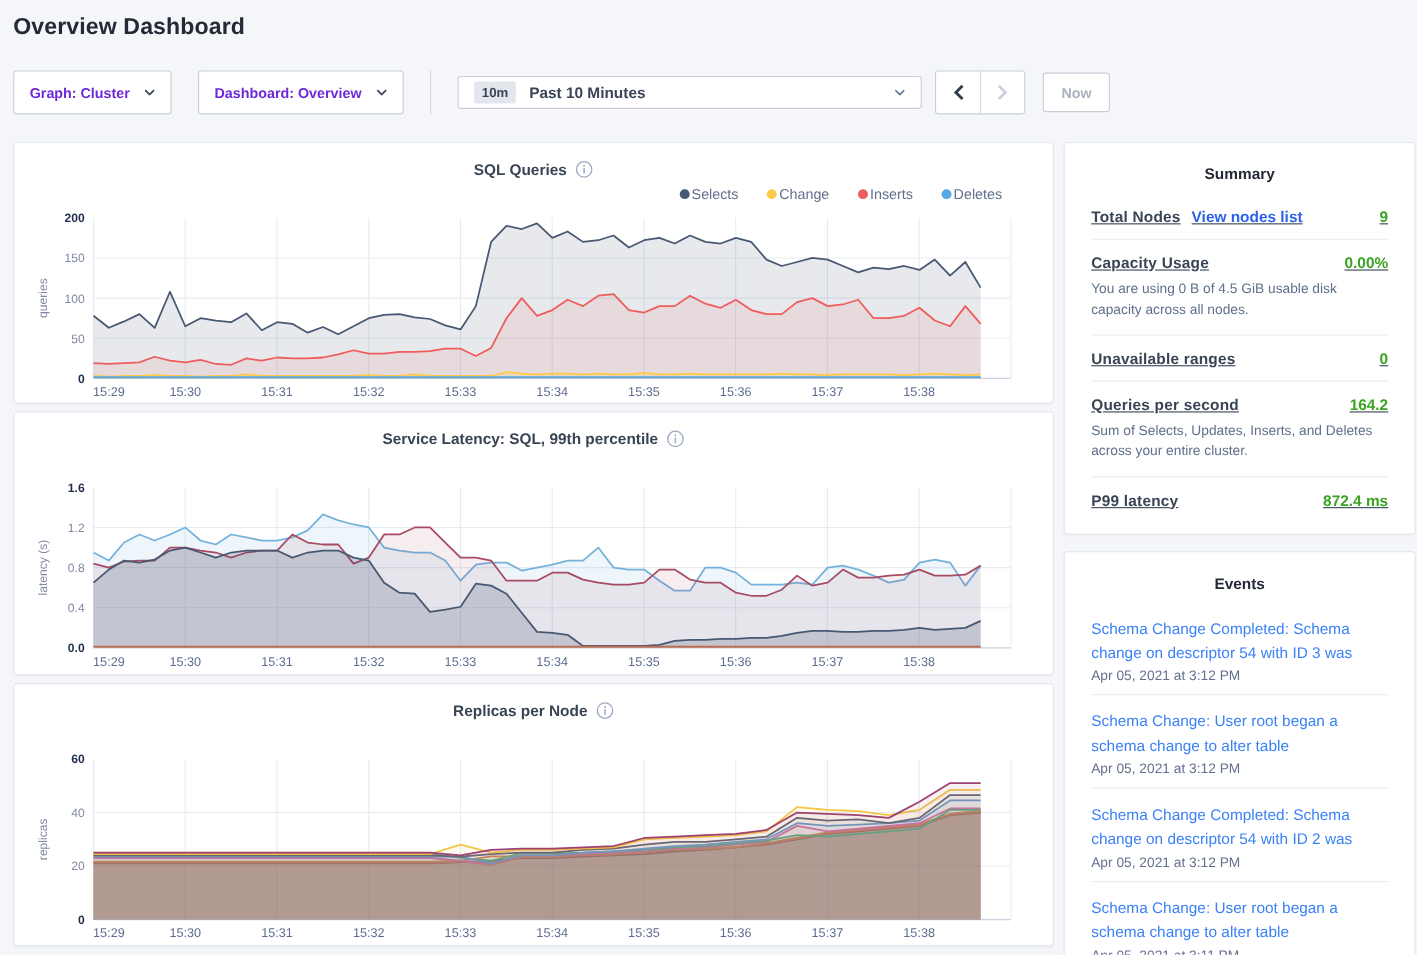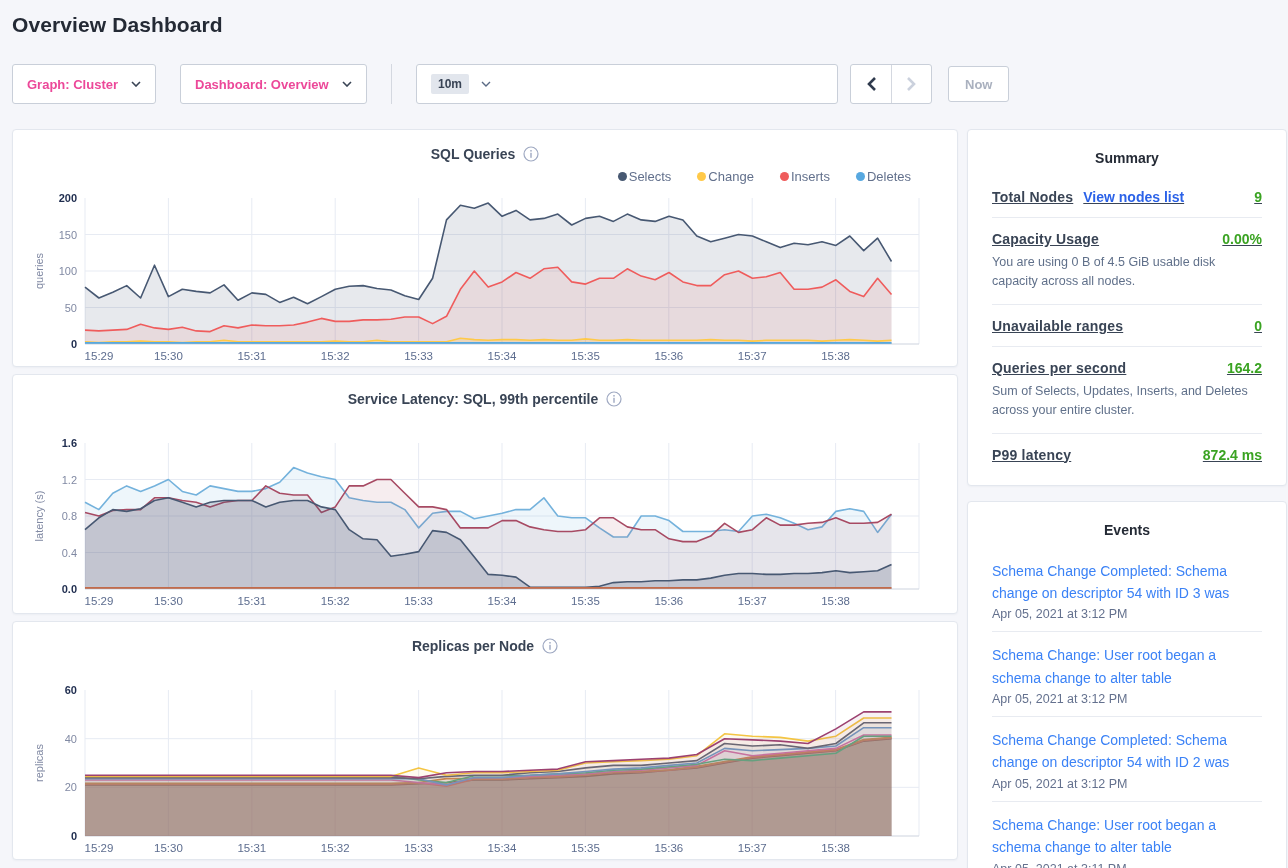--- a/index.html
+++ b/index.html
@@ -6,24 +6,24 @@
   html,body { width:1288px; height:868px; overflow:hidden; background:#f5f6fa;
     font-family:"Liberation Sans", sans-serif; color:#394455; }
   .page { width:1288px; height:868px; position:relative; padding:0 0 0 12px;border-radius:13px; }
 
   .page-title { font-size:21px; font-weight:600; color:#242a35; padding:13px 0 0 0; letter-spacing:.1px; }
 
   
   .toolbar { display:flex; align-items:center; margin-top:27px; height:40px; }
   .tb-btn { height:40px; background:#fff; border:1px solid #c9cfd9; border-radius:3px;
     display:flex; align-items:center; gap:10px; padding:0 14px; font-size:13px; font-weight:700;
-    color:#ec4899; cursor:pointer; }
+    color:#6d28d9; cursor:pointer; }
   .chev { width:10px; height:6px; display:inline-block; }
   .divider-v { width:1px; height:40px; background:#d4d8e0; margin:0 24px 0 24px; }
-  .time-picker { width:422px; height:40px; background:#fff; border:1px solid #c9cfd9; border-radius:3px;
+  .time-picker { width:422px; height:30px; background:#fff; border:1px solid #c9cfd9; border-radius:3px;
     display:flex; align-items:center; padding:0 14px; gap:12px; cursor:pointer; }
   .range-badge { background:#e2e6ed; color:#394455; border-radius:2px; font-size:12px; font-weight:700;
     padding:3px 7px; }
   .range-label { font-size:14px; font-weight:700; color:#394455; flex:1; }
   .arrow-group { display:flex; margin-left:12px; border:1px solid #c9cfd9; border-radius:3px; background:#fff; height:40px; }
   .arrow-btn { width:40px; height:38px; display:flex; align-items:center; justify-content:center; cursor:pointer; }
   .arrow-btn + .arrow-btn { border-left:1px solid #d4d8e0; }
   .now-btn { margin-left:16px; height:36px; padding:0 16px; background:#fff; border:1px solid #c9cfd9;
     border-radius:3px; font-size:13px; font-weight:700; color:#aab1bf; display:flex; align-items:center; }
 
@@ -75,20 +75,21 @@
     </div>
     <div class="tb-btn" style="width:187px; margin-left:24px;">
       <span>Dashboard: Overview</span>
       <svg class="chev" style="margin-left:auto" viewBox="0 0 10 6">
           <polyline points="1,1 5,5 9,1" fill="none" stroke="#394455" stroke-width="1.6"></polyline>
         </svg>
     </div>
     <div class="divider-v"></div>
     <div class="time-picker">
       <span class="range-badge">10m</span>
+      <span class="range-label">Past 10 Minutes</span>
       <svg class="chev" viewBox="0 0 10 6">
           <polyline points="1,1 5,5 9,1" fill="none" stroke="#5a6a85" stroke-width="1.4"></polyline>
         </svg>
     </div>
     <div class="arrow-group">
       <div class="arrow-btn">
         <svg width="11" height="16" viewBox="0 0 11 16">
             <polyline points="9,2 3,8 9,14" fill="none" stroke="#2f3a4d" stroke-width="2.6"></polyline>
           </svg>
       </div>

